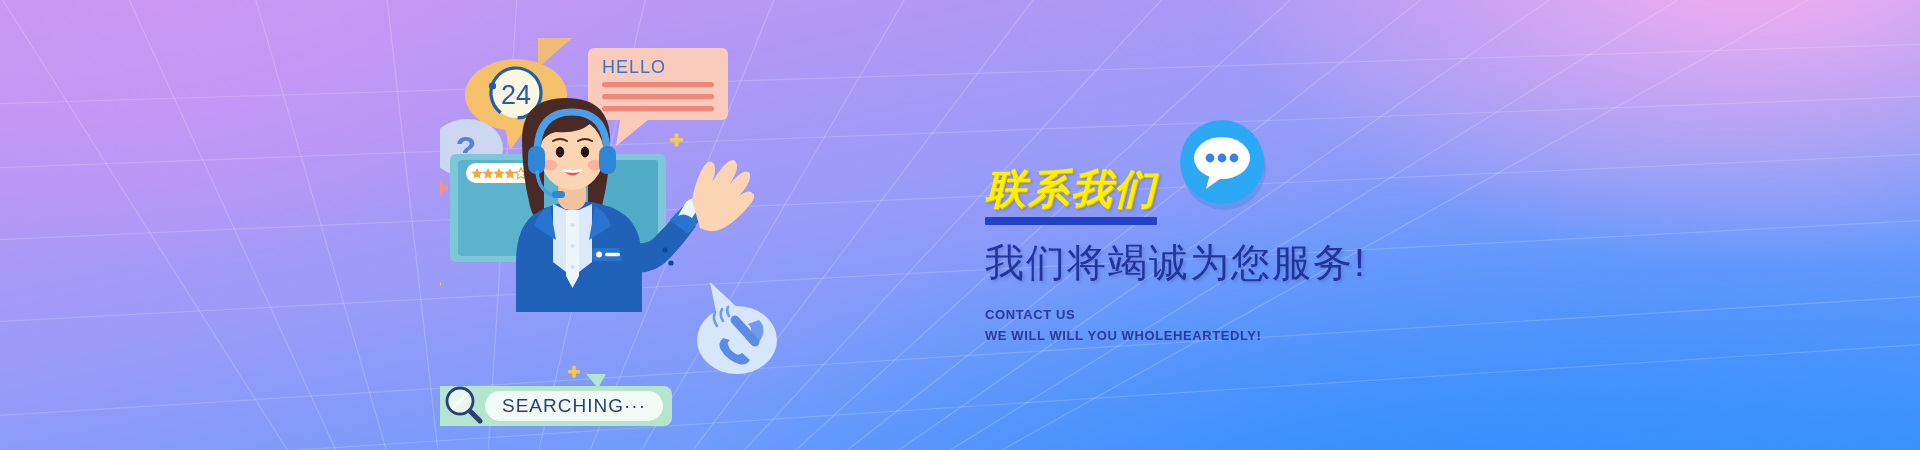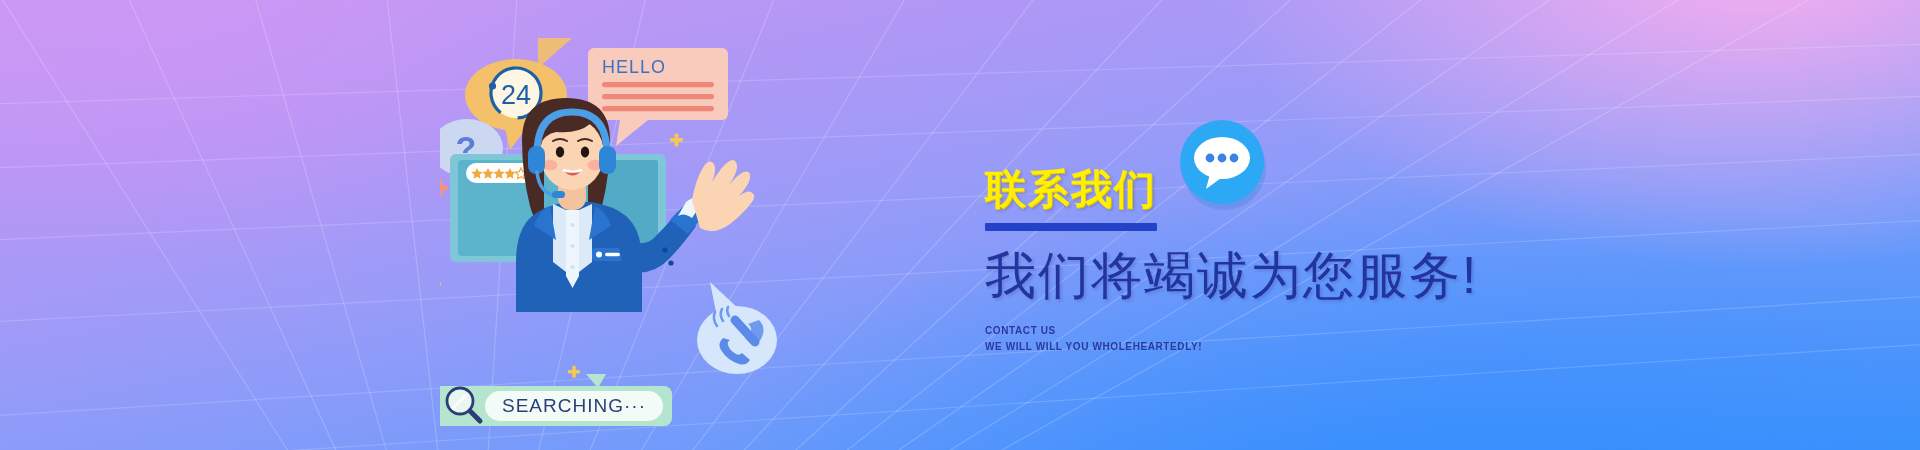--- a/index.html
+++ b/index.html
@@ -17,41 +17,41 @@
       linear-gradient(168deg, #c79cf2 0%, #b497f5 22%, #9a9bf8 44%, #6f9bfb 70%, #3f93fb 100%);
   }
 
   
   .grid-layer { position:absolute; inset:0; pointer-events:none; }
   .grid-layer svg { display:block; width:100%; height:100%; }
 
   
   .text-block { position:absolute; left:985px; top:168px; }
 
-  .headline-wrap { position:relative; display:inline-block; padding-bottom:20px; }
+  .headline-wrap { position:relative; display:inline-block; padding-bottom:14px;font-style:italic; }
   .headline {
     font-size:41px; font-weight:bold; color:#fff000; letter-spacing:2px;
     line-height:1.05; display:block;
     text-shadow:1px 1px 0 #e0c400, 2px 2px 3px rgba(40,40,120,0.30);
   }
   .headline-bar {
     position:absolute; left:0; bottom:0; width:100%; height:8px;
     background:#2442c8; border-radius:1px;
   }
 
   .subhead {
     margin-top:17px;
-    font-size:51px; font-weight:400; color:#22349e; letter-spacing:2px;
+    font-size:39px; font-weight:400; color:#22349e; letter-spacing:2px;
     line-height:1.1; white-space:nowrap;
     text-shadow:2px 2px 3px rgba(60,60,140,0.25);
   }
 
   .en-lines { margin-top:19px; }
   .en-line {
-    font-size:10px; font-weight:bold; color:#2b3a9c; letter-spacing:0.6px;
+    font-size:13px; font-weight:bold; color:#2b3a9c; letter-spacing:0.6px;
     line-height:1.62; white-space:nowrap;
   }
 
   
   .chat-badge { position:absolute; left:1172px; top:112px; width:100px; height:100px; }
   .chat-badge svg { display:block; width:100%; height:100%; }
 
   
   .illustration { position:absolute; left:440px; top:20px; width:430px; height:415px; }
   .illustration svg { display:block; width:100%; height:100%; }

